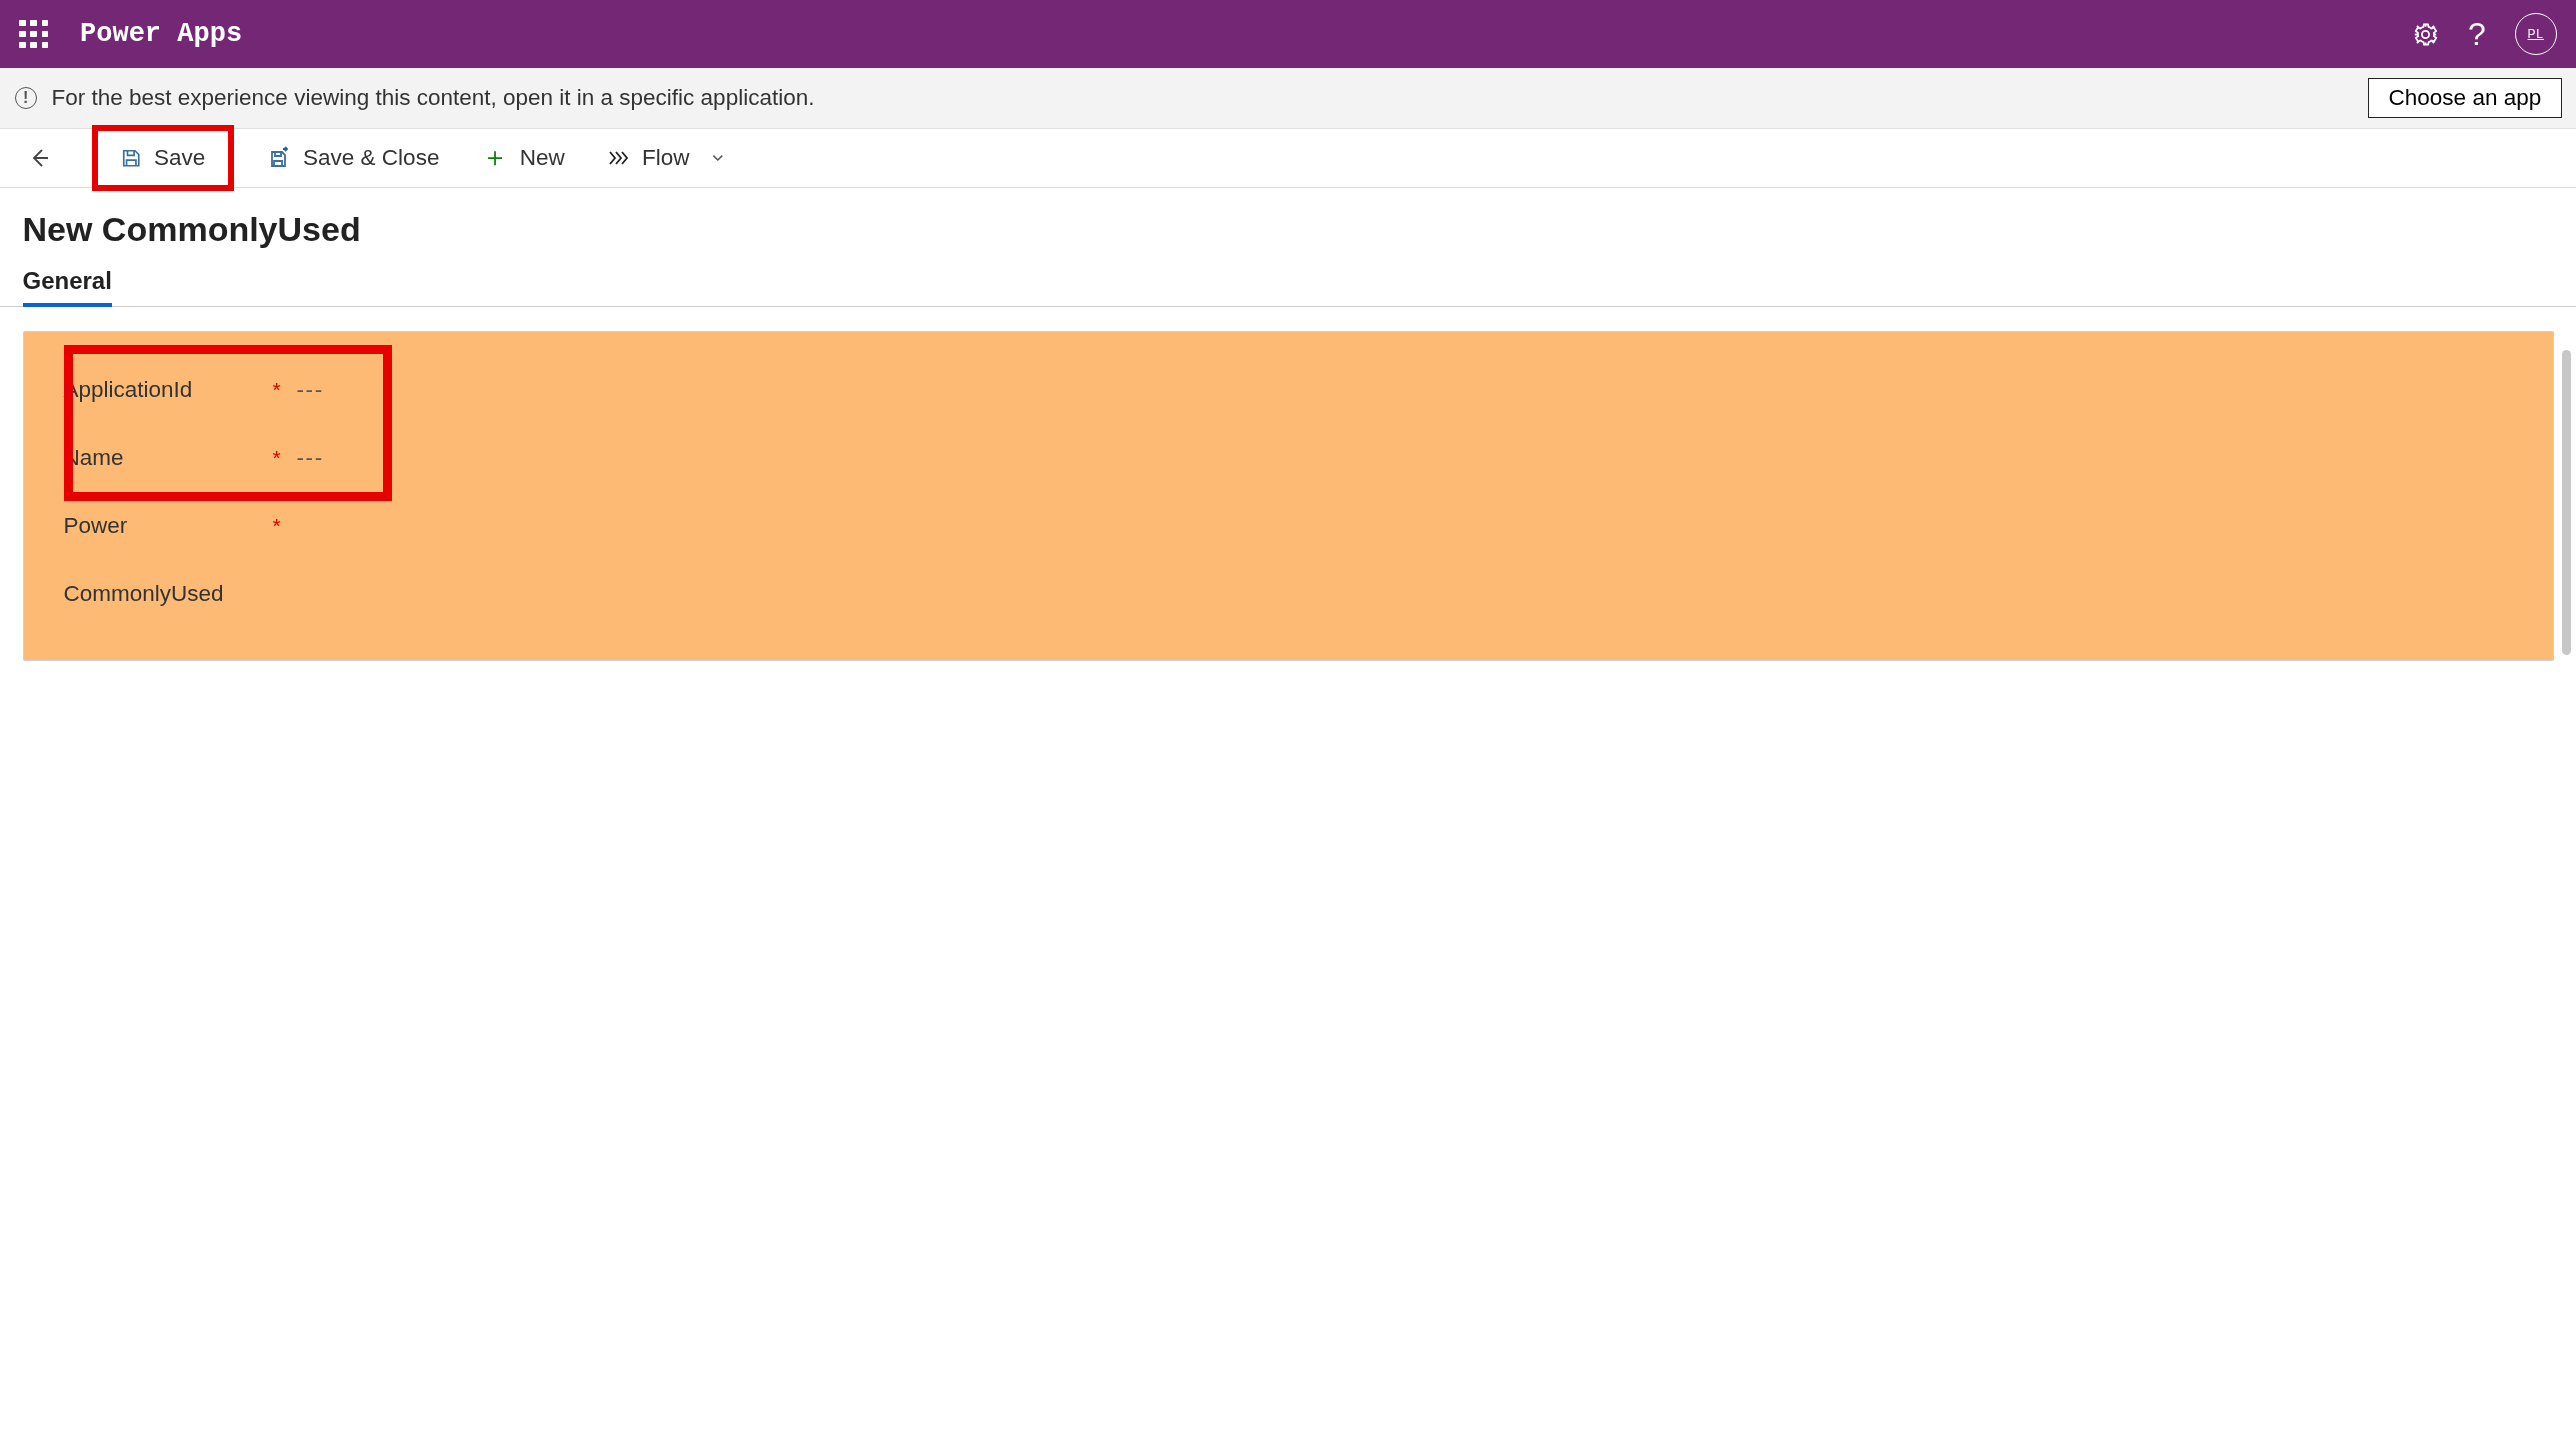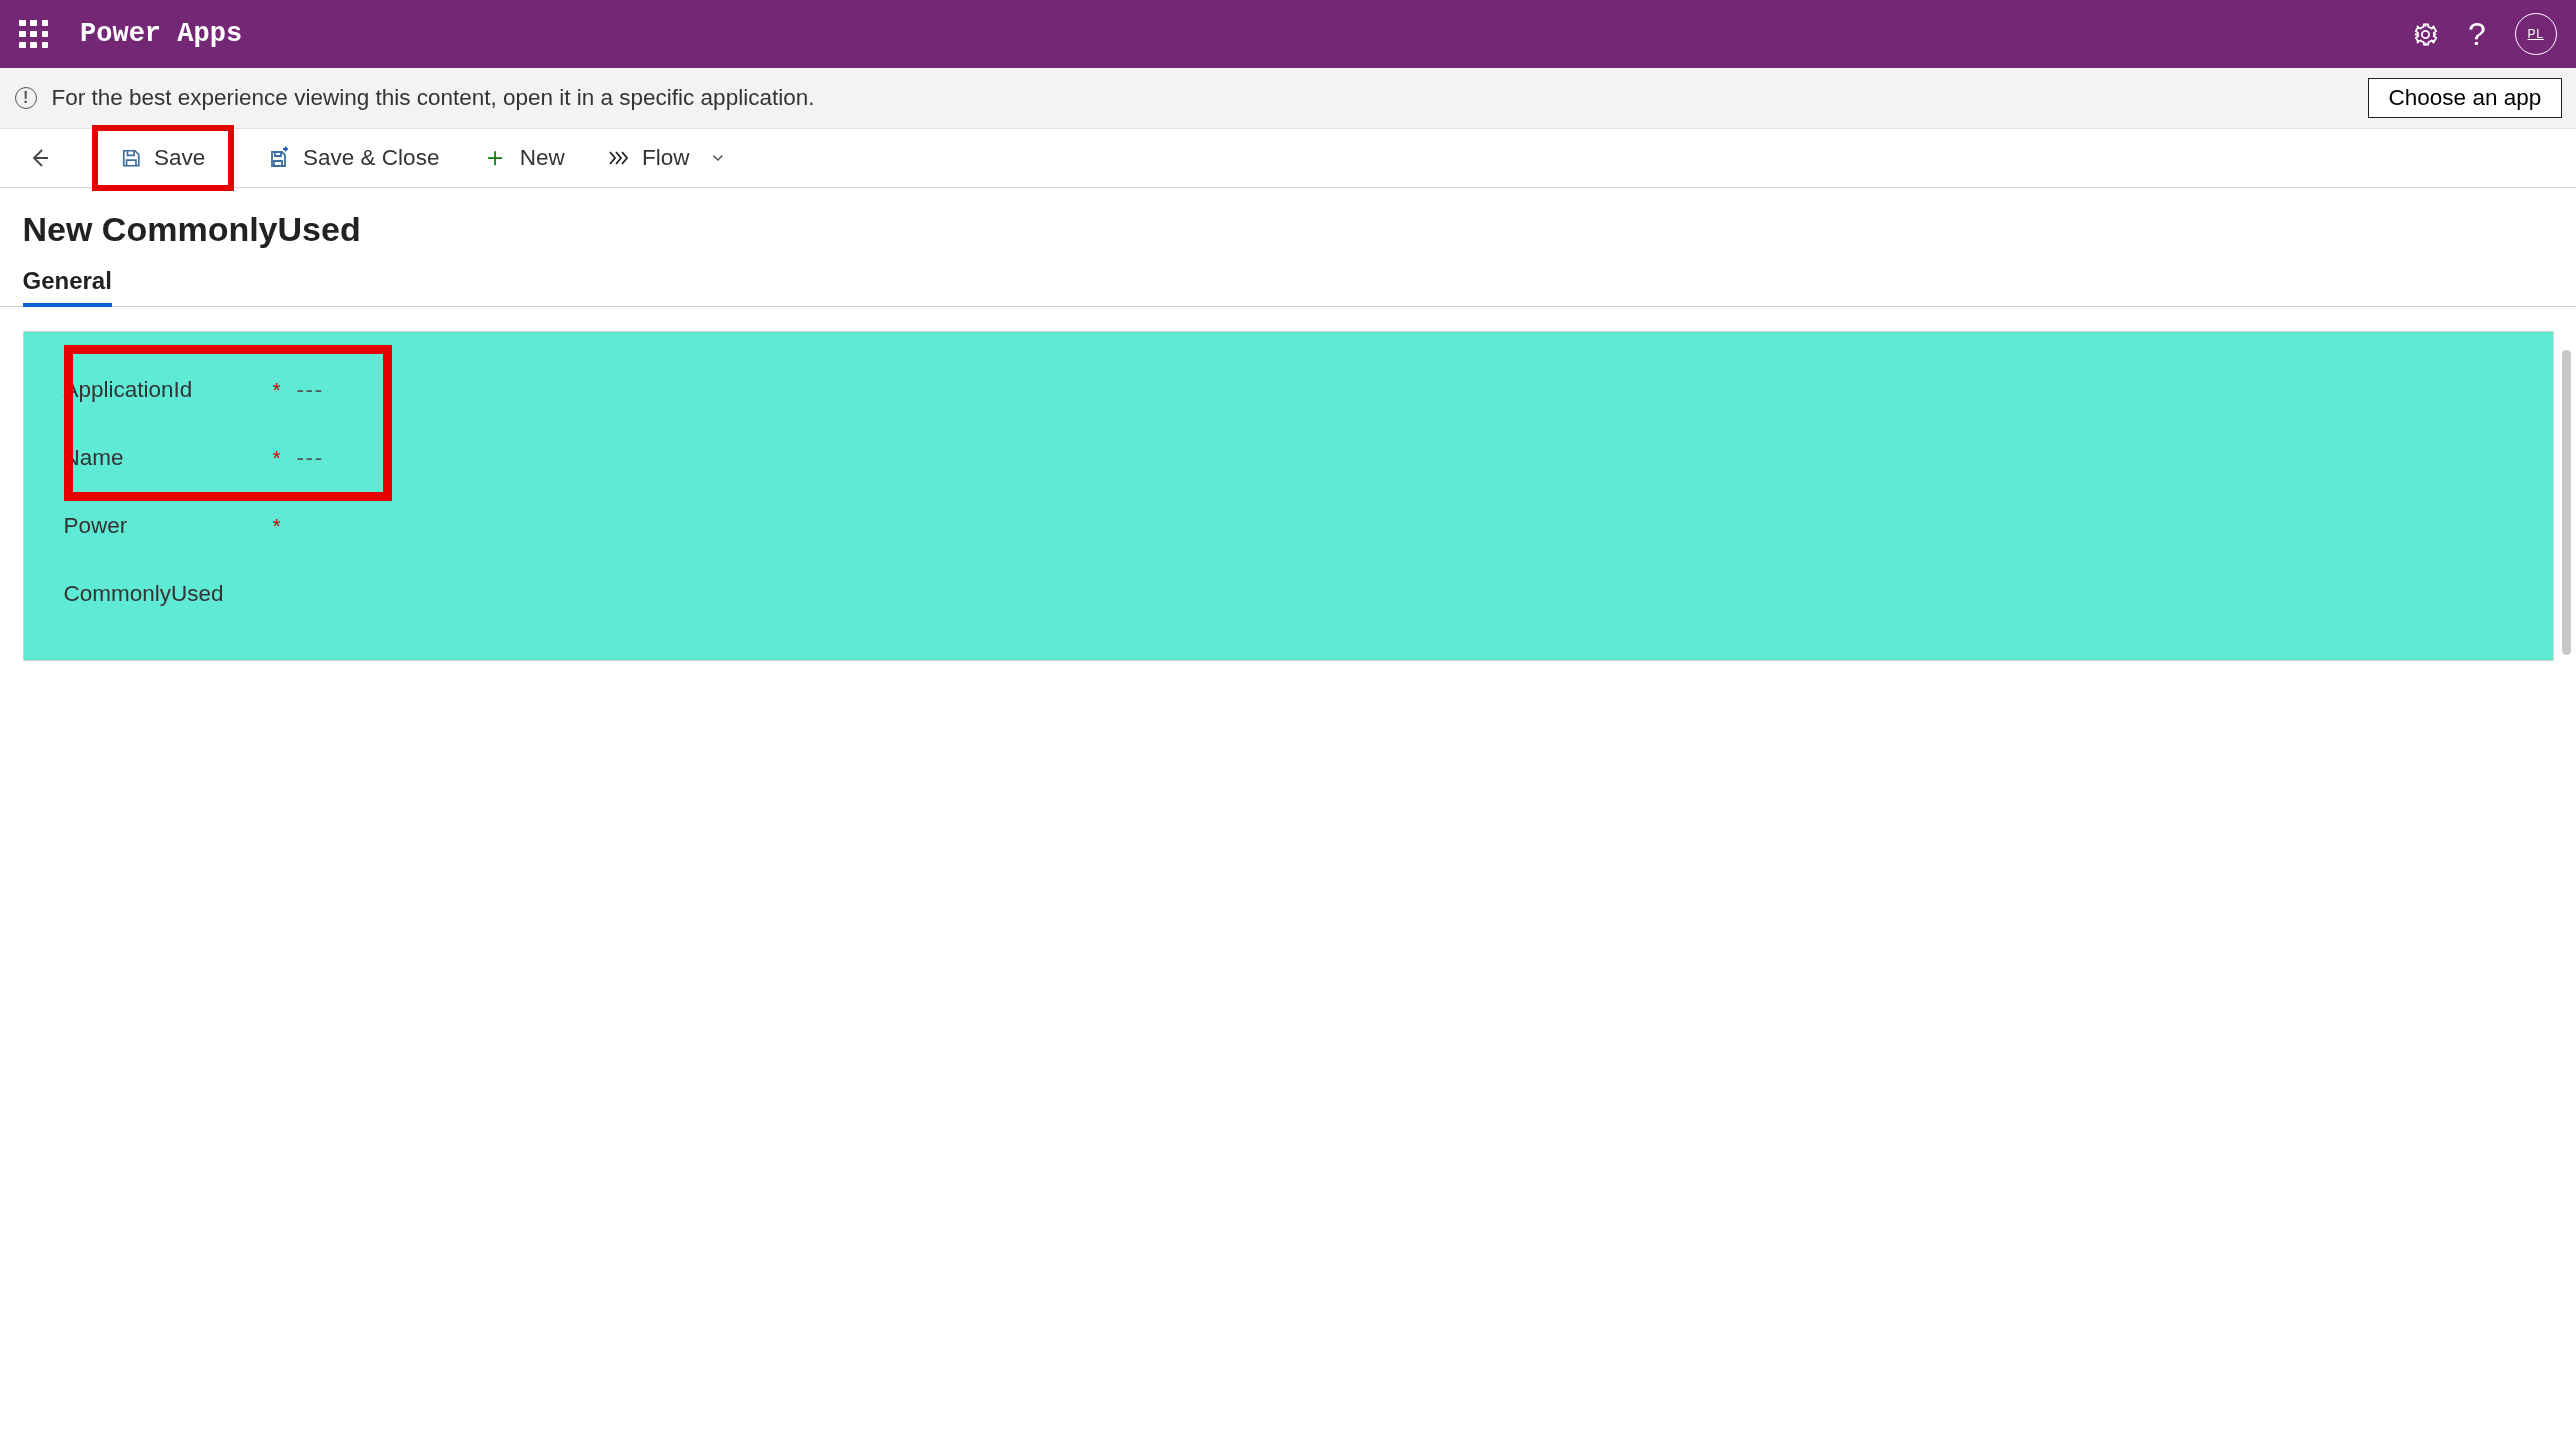--- a/index.html
+++ b/index.html
@@ -59,21 +59,21 @@
   .content { padding: 22.5px 22.5px 32px 22.5px; }
   .title { font-size: 34px; font-weight: 600; margin-bottom: 17.7px; }
   .tab { display: inline-block; font-size: 24px; font-weight: 600; padding-bottom: 8px; border-bottom: 4px solid #0b61d6; }
   .hr { height: 0.8px; background: #ccc; margin-top: -0.8px; margin-bottom: 24px; width: calc(100% + 45px); margin-left: -22.5px; }
 
   .card-wrap { position: relative; }
   .card {
     border: 0.8px solid #d0d0d0;
     border-radius: 1.6px;
     padding: 24px 40px 32px 40px;
-    background: #5eead4;
+    background: #fdba74;
     position: relative;
   }
   .scroll-thumb {
     position: absolute; right: -17.7px; top: 19.3px; width: 9.6px; height: 305px;
     background: #c7c7c7; border-radius: 4.8px;
   }
 
   .form-row { display: flex; align-items: center; padding: 21px 0; font-size: 22.5px; }
   .label { width: 209px; color: #333; }
   .req { color: #d80000; font-size: 21px; width: 24px; }

